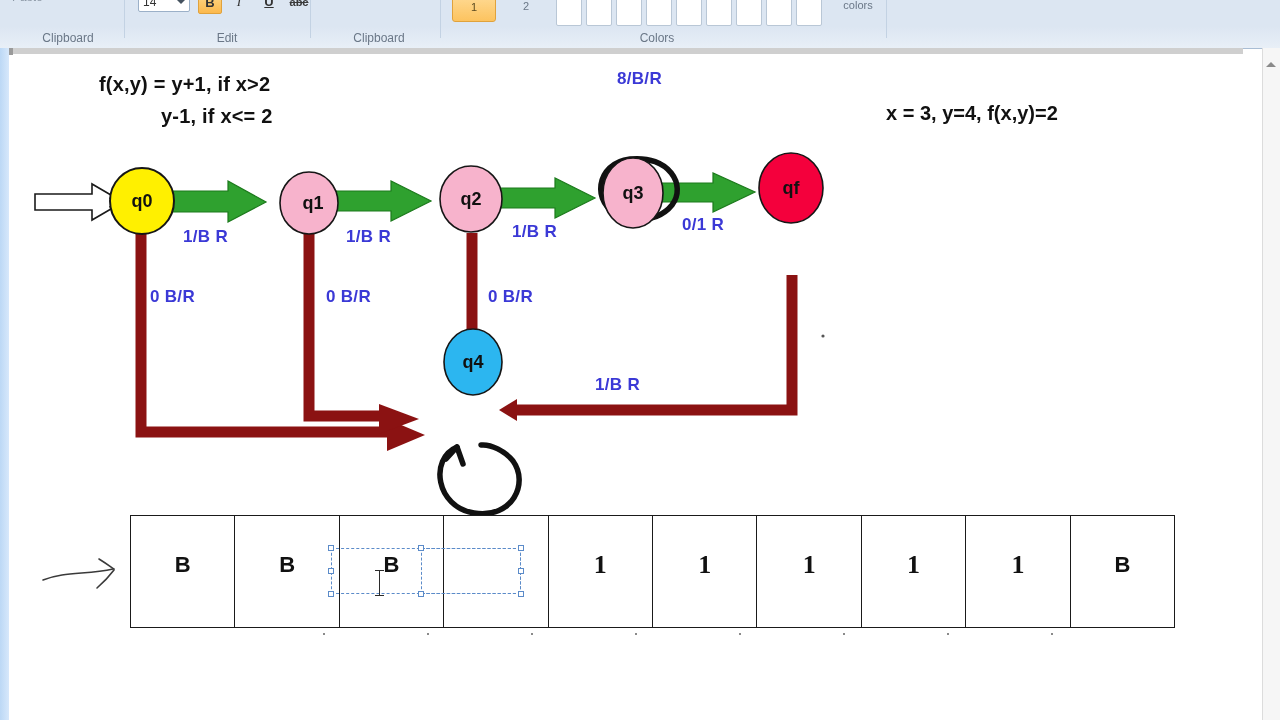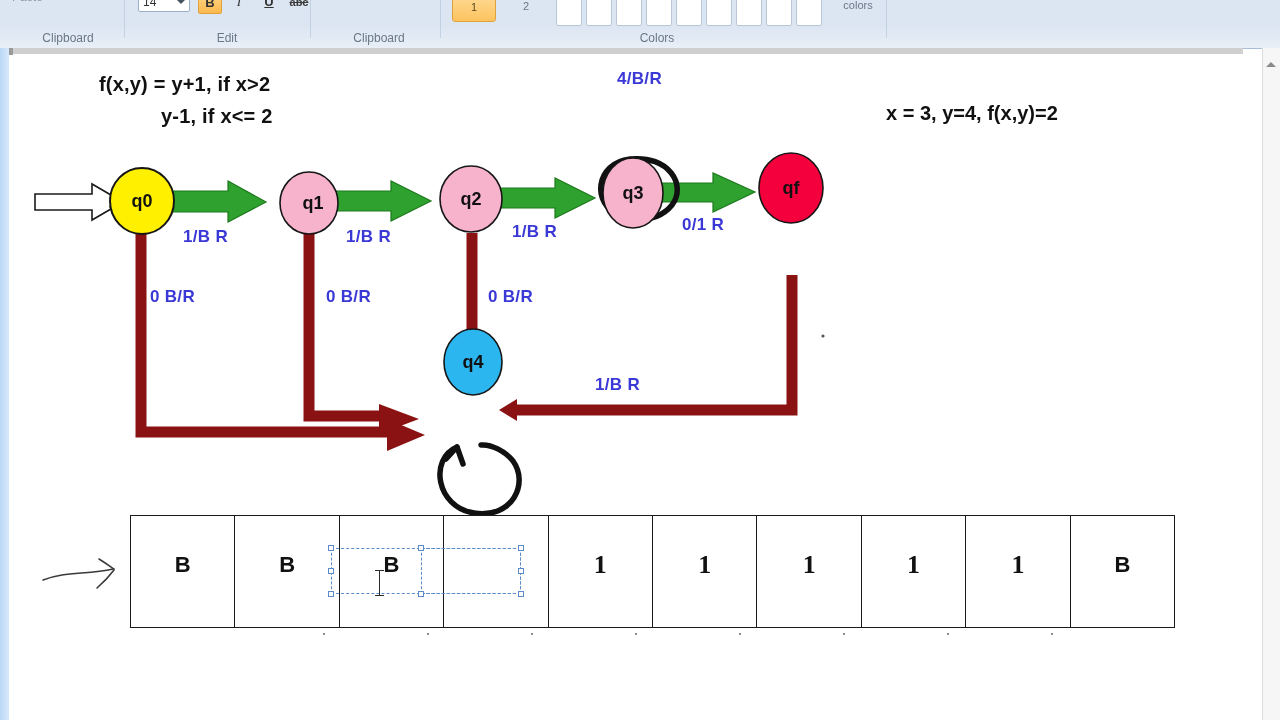--- a/index.html
+++ b/index.html
@@ -291,21 +291,21 @@
       <div class="statelbl" style="left:266px;top:138px;width:68px;">q1</div>
       <div class="statelbl" style="left:428px;top:134px;width:60px;">q2</div>
       <div class="statelbl" style="left:590px;top:128px;width:60px;">q3</div>
       <div class="statelbl" style="left:748px;top:123px;width:60px;">qf</div>
       <div class="statelbl" style="left:430px;top:297px;width:60px;">q4</div>
 
       <div class="txt formula" style="left:86px;top:18px;">f(x,y) = y+1, if x&gt;2</div>
       <div class="txt formula" style="left:148px;top:50px;">y-1, if x&lt;= 2</div>
       <div class="txt eqn" style="left:873px;top:47px;">x = 3, y=4, f(x,y)=2</div>
 
-      <div class="txt elabel" style="left:604px;top:14px;">4/B/R</div>
+      <div class="txt elabel" style="left:604px;top:14px;">8/B/R</div>
       <div class="txt elabel" style="left:170px;top:172px;">1/B R</div>
       <div class="txt elabel" style="left:333px;top:172px;">1/B R</div>
       <div class="txt elabel" style="left:499px;top:167px;">1/B R</div>
       <div class="txt elabel" style="left:669px;top:160px;">0/1 R</div>
       <div class="txt elabel" style="left:137px;top:232px;">0 B/R</div>
       <div class="txt elabel" style="left:313px;top:232px;">0 B/R</div>
       <div class="txt elabel" style="left:475px;top:232px;">0 B/R</div>
       <div class="txt elabel" style="left:582px;top:320px;">1/B R</div>
 
       <div class="tape">

